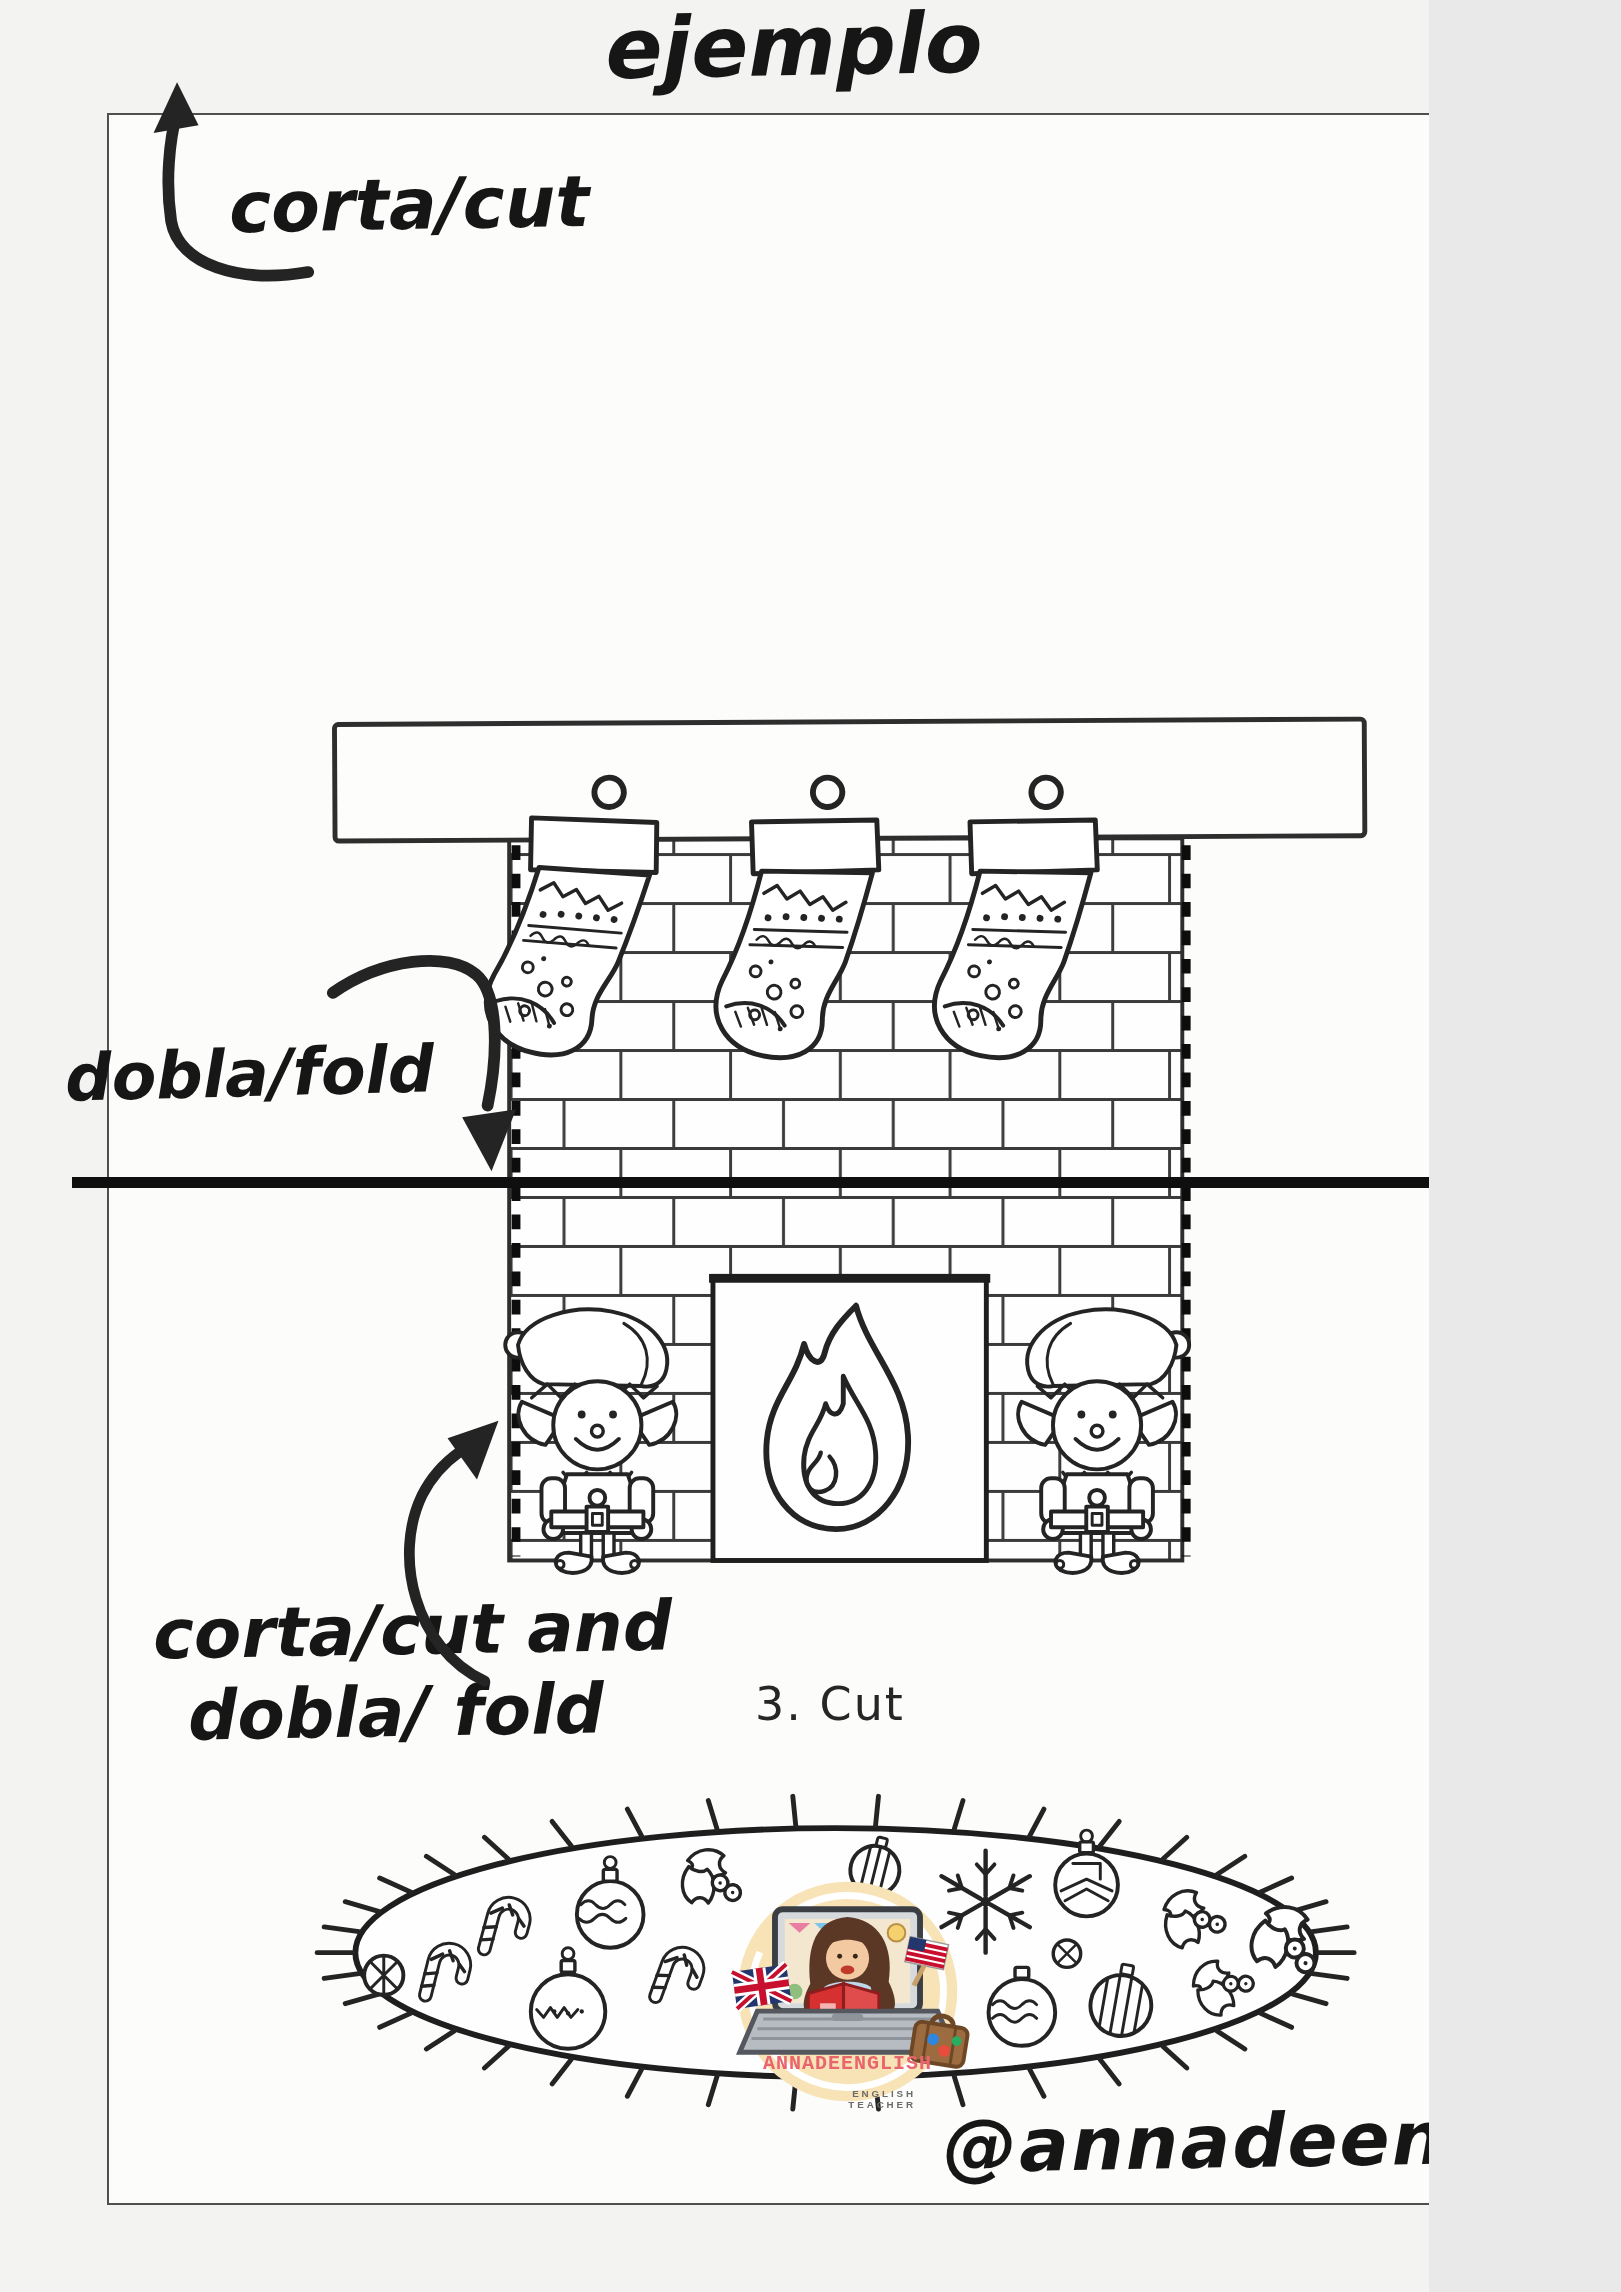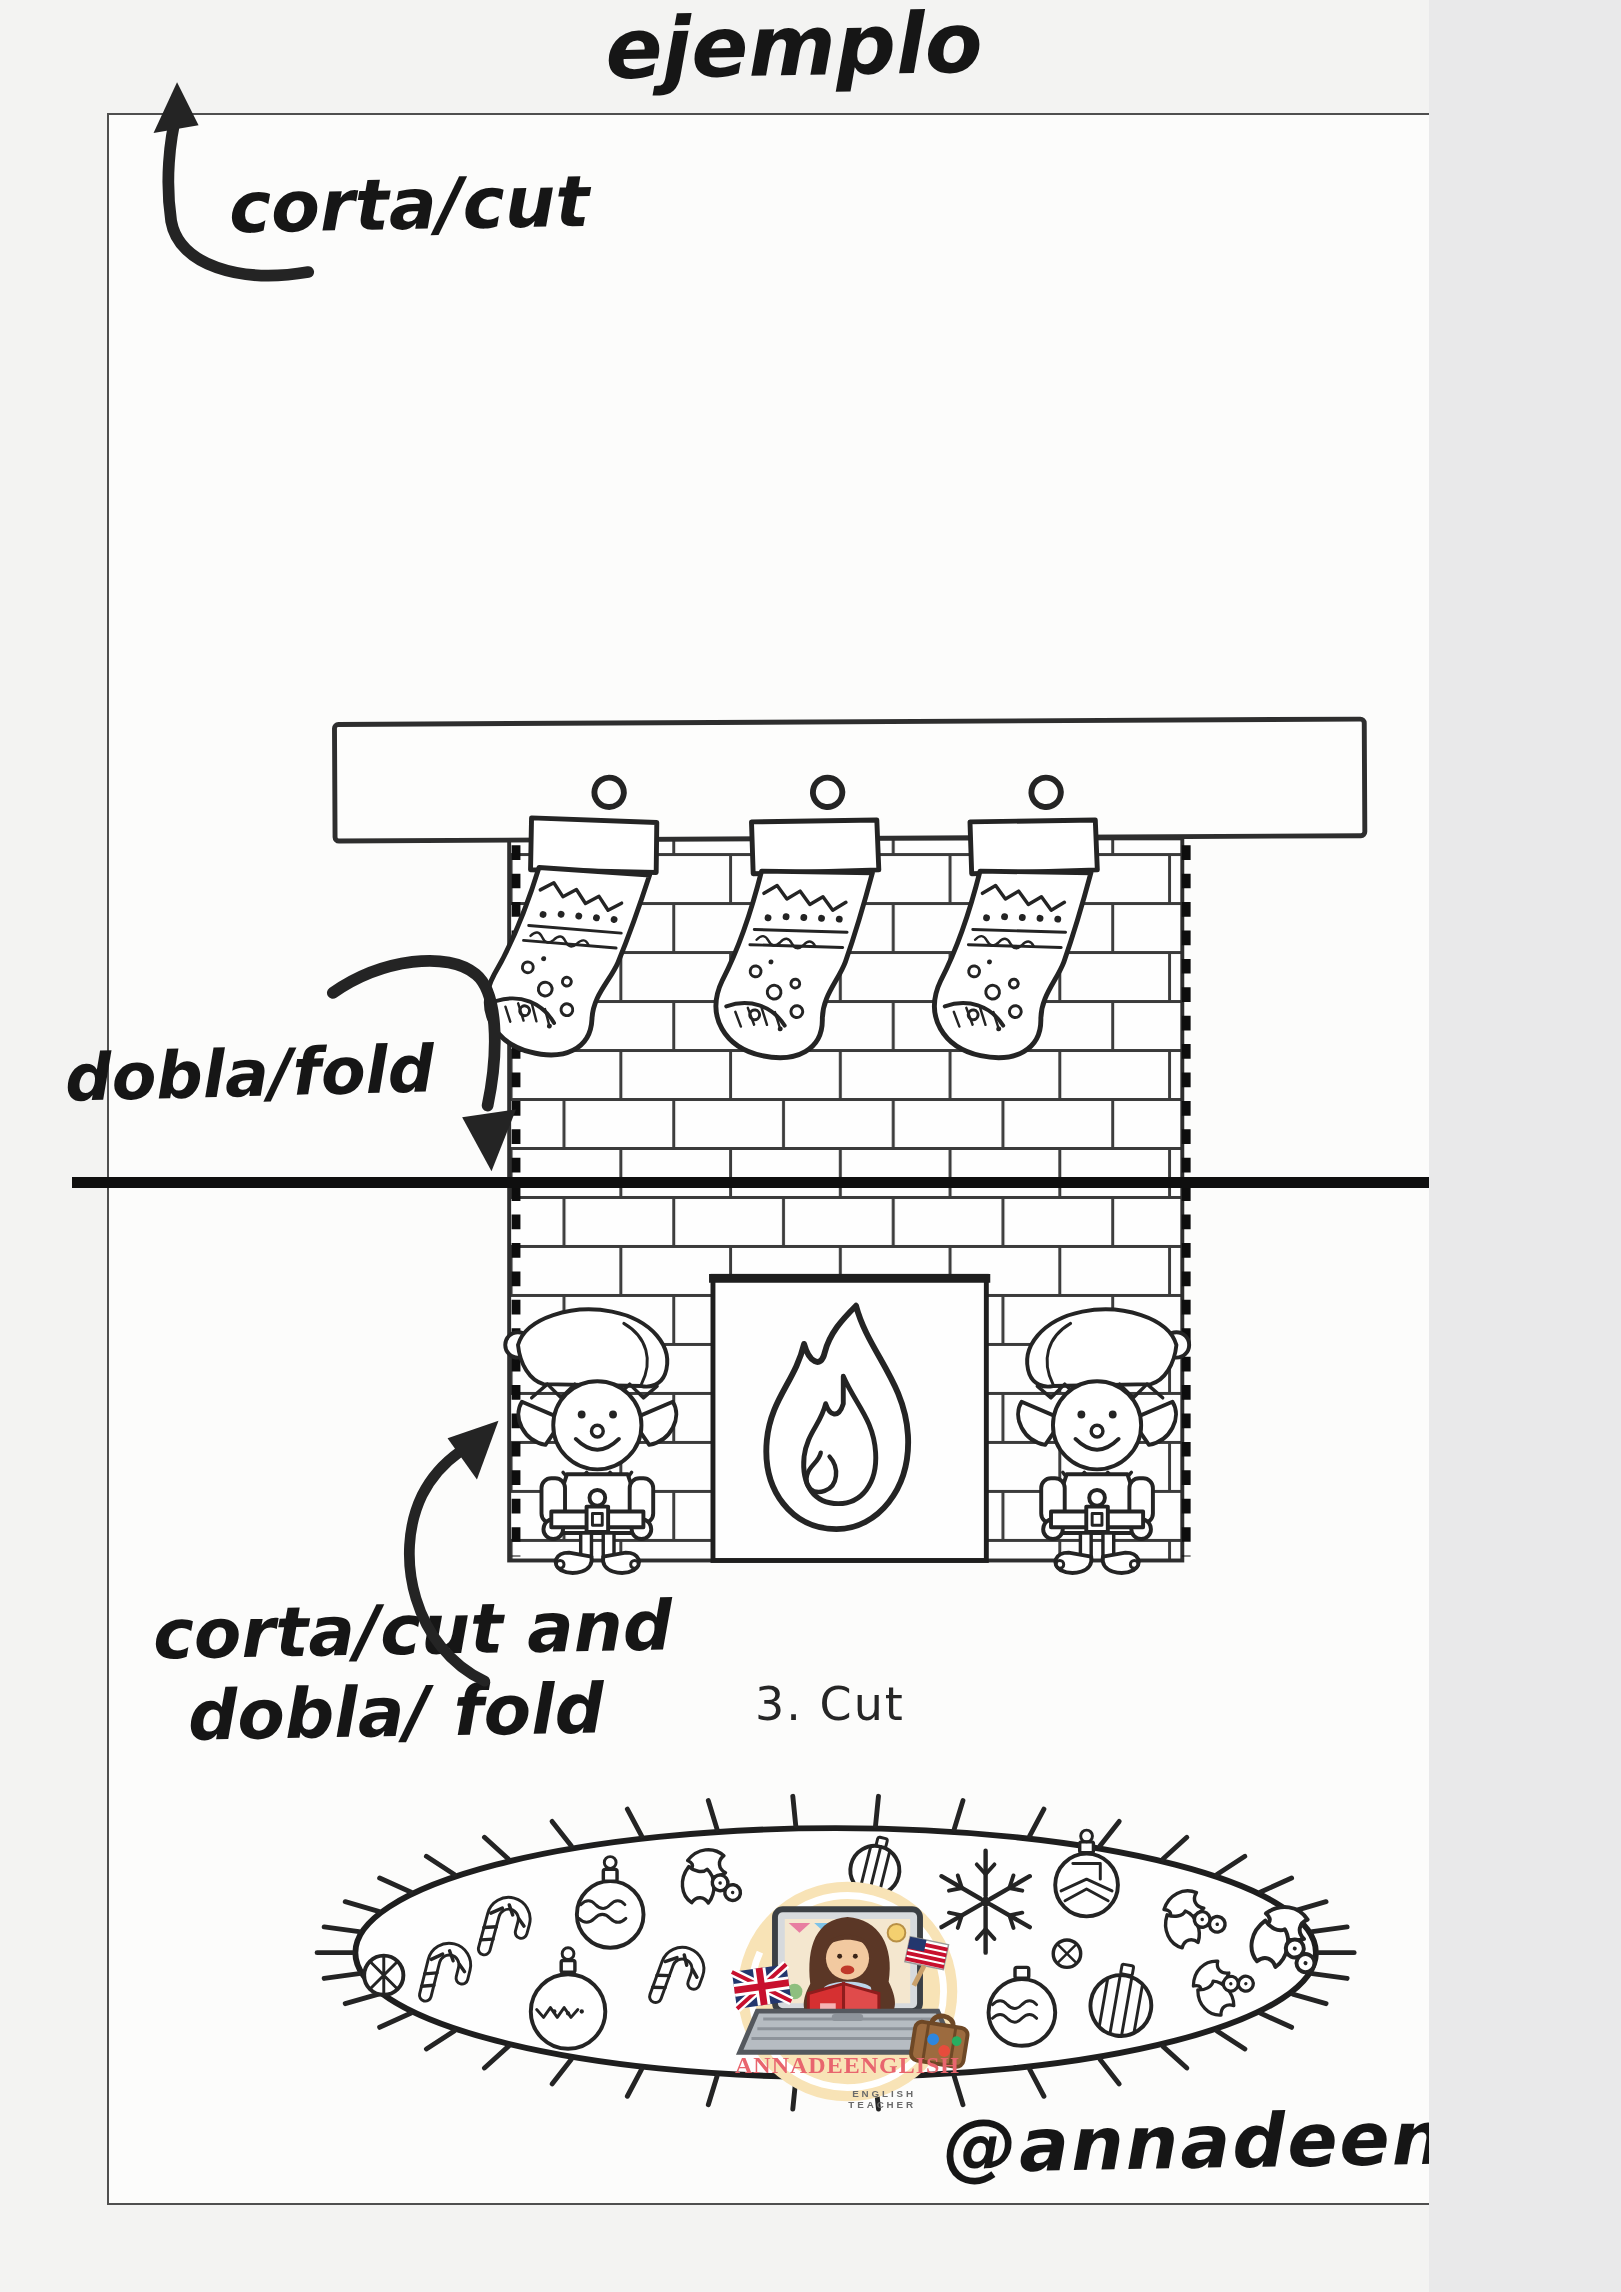--- a/index.html
+++ b/index.html
@@ -13,21 +13,21 @@
   .cut-label{position:absolute;left:229px;top:169px;font-size:71px;transform:rotate(-1deg);}
   .fold-label{position:absolute;left:65px;top:1041px;font-size:65px;transform:rotate(-1.5deg);}
   .cutfold-line1{position:absolute;left:153px;top:1596px;font-size:69px;transform:rotate(-1deg);}
   .cutfold-line2{position:absolute;left:188px;top:1678px;font-size:69px;transform:rotate(-1deg);}
   .step-label{position:absolute;left:755px;top:1654px;font-size:46px;font-weight:500;color:#262626;
               font-family:"DejaVu Sans",sans-serif;letter-spacing:2px;margin-top:23px;}
   .fold-line{position:absolute;left:72px;top:1177px;width:1506px;height:10.8px;background:#0f0f0f;z-index:6;}
   .abs{position:absolute;}
   .handle{position:absolute;left:943px;top:2103px;font-size:74px;letter-spacing:2px;z-index:9;transform:rotate(-1deg);}
   .brand{position:absolute;left:725px;top:2052px;width:245px;text-align:center;z-index:9;
-         font-family:Liberation Serif, serif;font-weight:700;font-size:24px;letter-spacing:1px;color:#e8656e;}
+         font-family:Liberation Mono, monospace;font-weight:700;font-size:20px;letter-spacing:1px;color:#e8656e;}
   .tagline{position:absolute;left:779px;top:2088px;width:137px;text-align:right;z-index:9;
            font-family:"Liberation Sans",sans-serif;font-size:9.8px;letter-spacing:2.9px;color:#6b6b6b;font-weight:700;}
   svg{overflow:visible;}
   .ink{stroke:#242424;fill:none;stroke-linecap:round;stroke-linejoin:round;}
   .fillwhite{fill:#ffffff;}
   .z5{z-index:5;} .z7{z-index:7;} .z8{z-index:8;}
 </style>
 </head>
 <body>
 

